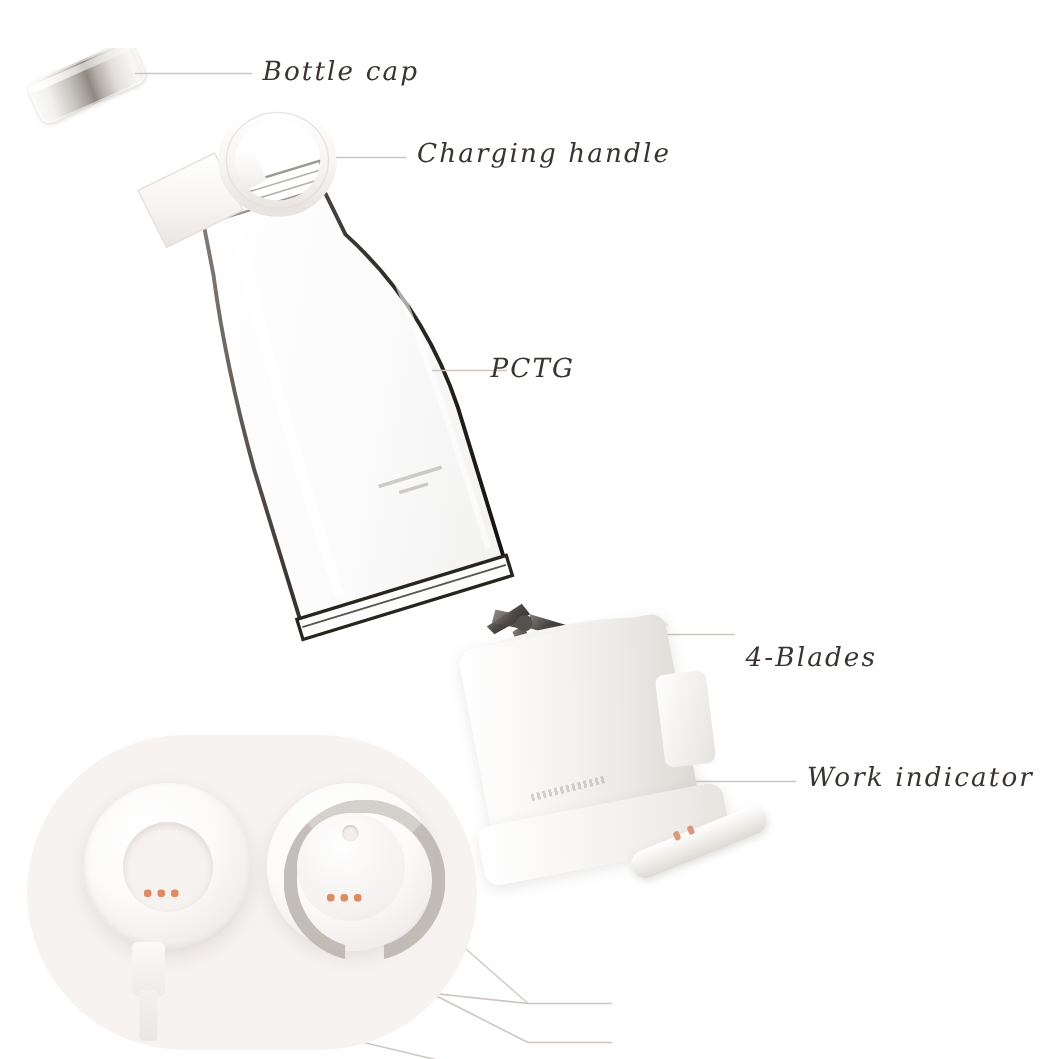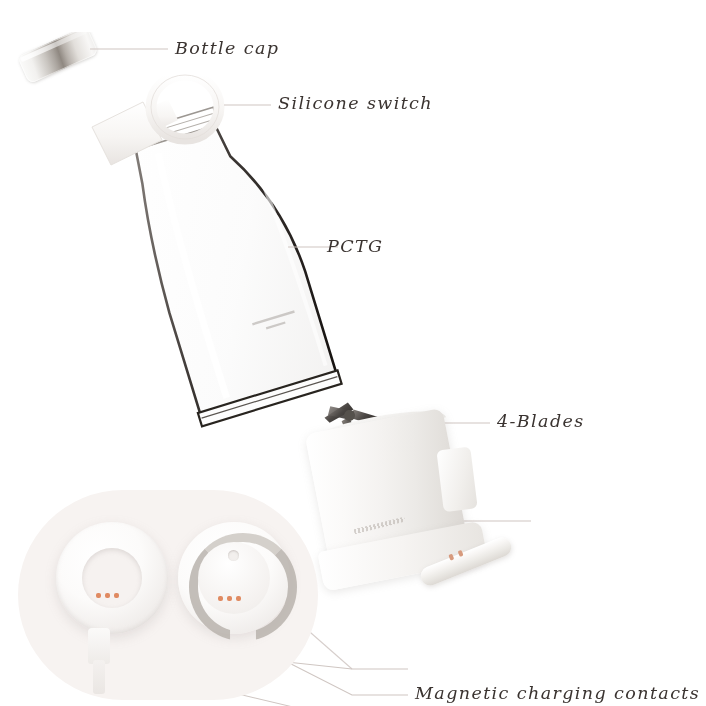--- a/index.html
+++ b/index.html
@@ -373,18 +373,18 @@
       <div id="pad-right-dot"></div>
     </div>
     <div class="contact-pins" id="pins-right">
       <i></i>
         <i></i>
         <i></i>
     </div>
   </div>
 
   <div class="label" style="left:175px; top:8px;">Bottle cap</div>
-  <div class="label" style="left:278px; top:63px;">Silicone switch</div>
+  <div class="label" style="left:278px; top:63px;">Charging handle</div>
   <div class="label" style="left:327px; top:206px;">PCTG</div>
-  <div class="label" style="left:497px; top:381px;">4-Blades</div>
-  <div class="label" style="left:415px; top:653px;">Magnetic charging contacts</div>
+  <div class="label" style="left:497px; top:399px;">4-Blades</div>
+  <div class="label" style="left:538px; top:479px;">Work indicator</div>
 
 </div>
 
 </body></html>

